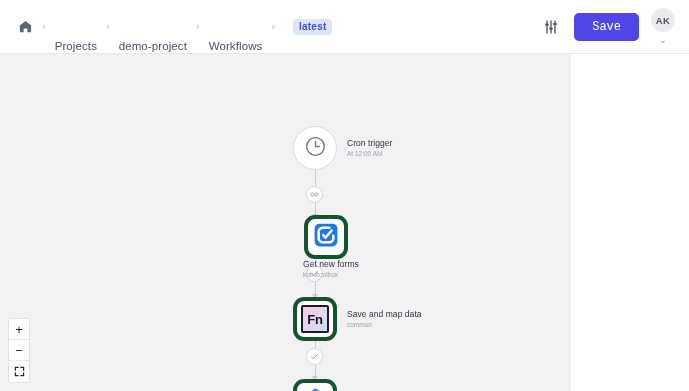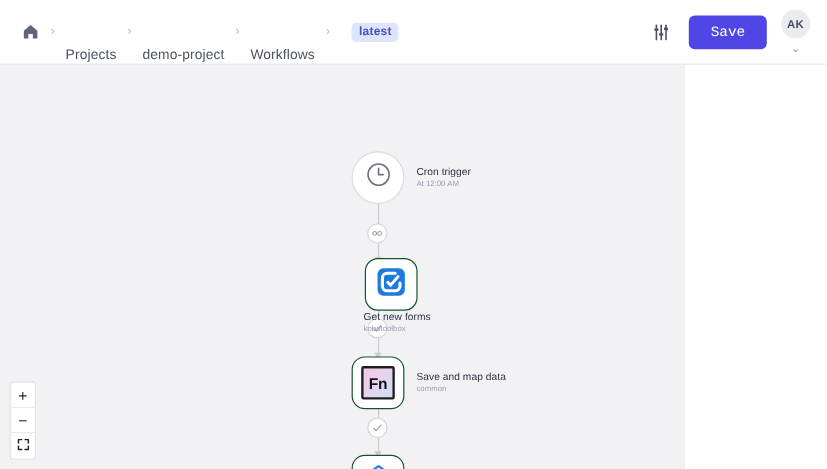--- a/index.html
+++ b/index.html
@@ -96,21 +96,21 @@
     width: 44px; height: 44px; border-radius: 50%;
     background: #ffffff;
     border: 1px solid #d9dbe1;
     display: flex; align-items: center; justify-content: center;
     flex: none;
   }
   
   .op-square {
     width: 44px; height: 44px; border-radius: 11px;
     background: #ffffff;
-    border: 1px solid #14532d;
+    border: 4px solid #14532d;
     display: flex; align-items: center; justify-content: center;
     flex: none;
   }
   .node-label { margin-left: 10px; }
   .node-title {
     font-size: 8.5px;
     color: #2c3242;
     line-height: 1.25;
     white-space: nowrap;
     letter-spacing: 0.05px;

